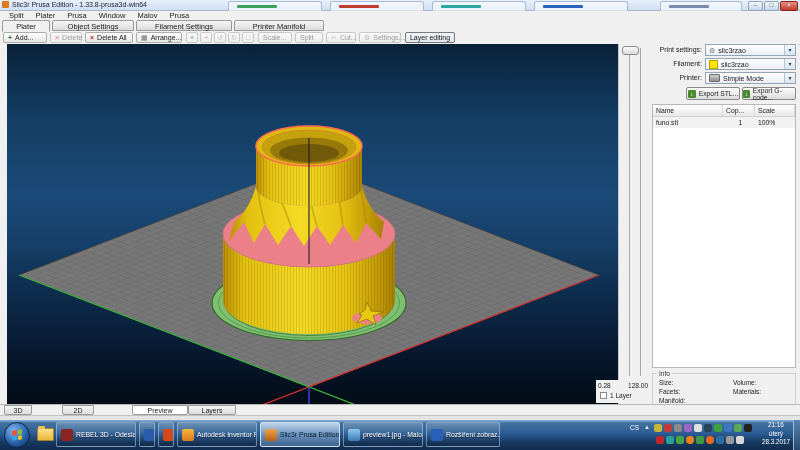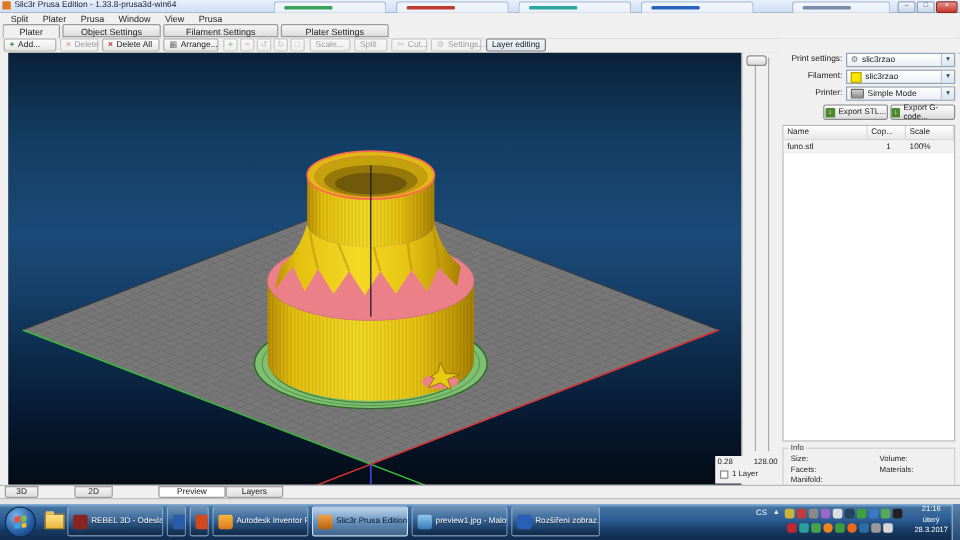--- a/index.html
+++ b/index.html
@@ -129,29 +129,29 @@
       <div class="capbtn">□</div>
       <div class="capbtn close">×</div>
     </div>
   </div>
 
   <div class="menubar">
     <span class="menu-item">Split</span>
     <span class="menu-item">Plater</span>
     <span class="menu-item">Prusa</span>
     <span class="menu-item">Window</span>
-    <span class="menu-item">View</span>
+    <span class="menu-item">Malov</span>
     <span class="menu-item">Prusa</span>
   </div>
 
   <div class="tabbar">
     <div class="tab active" style="left:2px;width:48px">Plater</div>
     <div class="tab" style="left:52px;width:82px">Object Settings</div>
     <div class="tab" style="left:136px;width:96px">Filament Settings</div>
-    <div class="tab" style="left:234px;width:90px">Plater Settings</div>
+    <div class="tab" style="left:234px;width:90px">Printer Manifold</div>
   </div>
 
   <div class="toolbar">
     <div class="btn" style="left:3px;width:44px">
       <span class="ticon ic-add">+</span>
       <span>Add...</span>
       </div>
     <div class="btn disabled" style="left:50px;width:32px">
       <span class="ticon ic-red ic-dim">×</span>
       <span>Delete</span>

